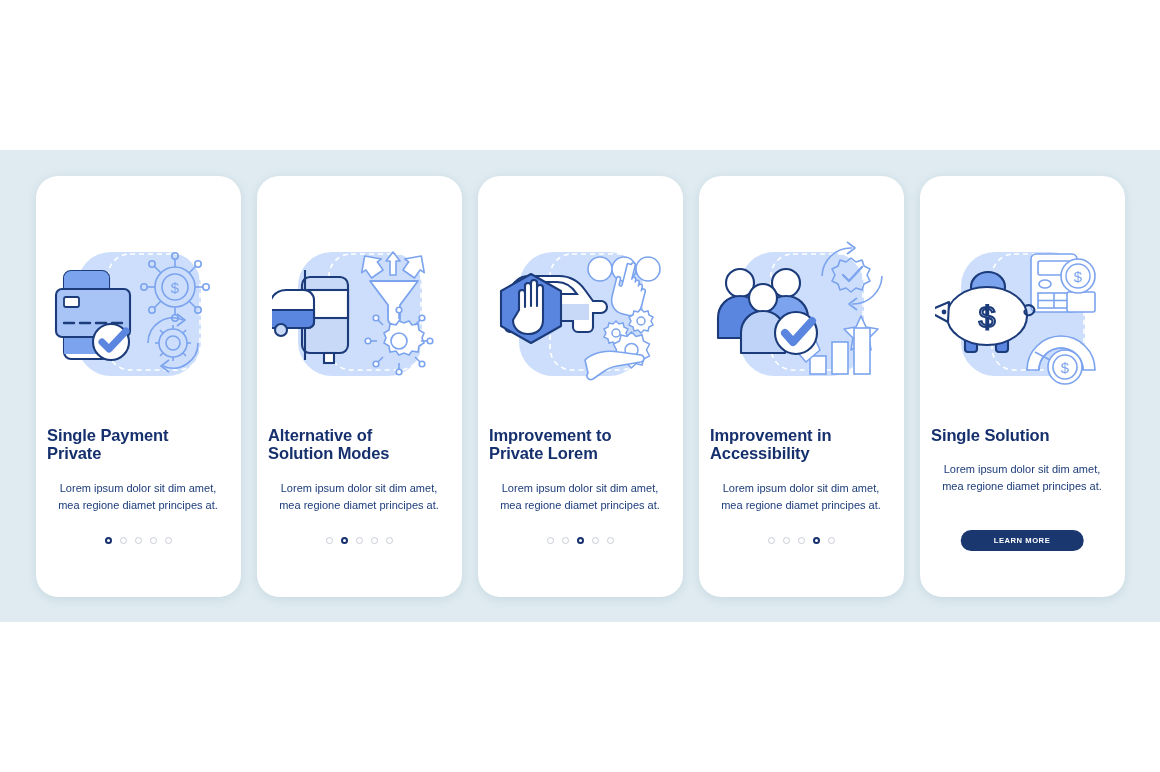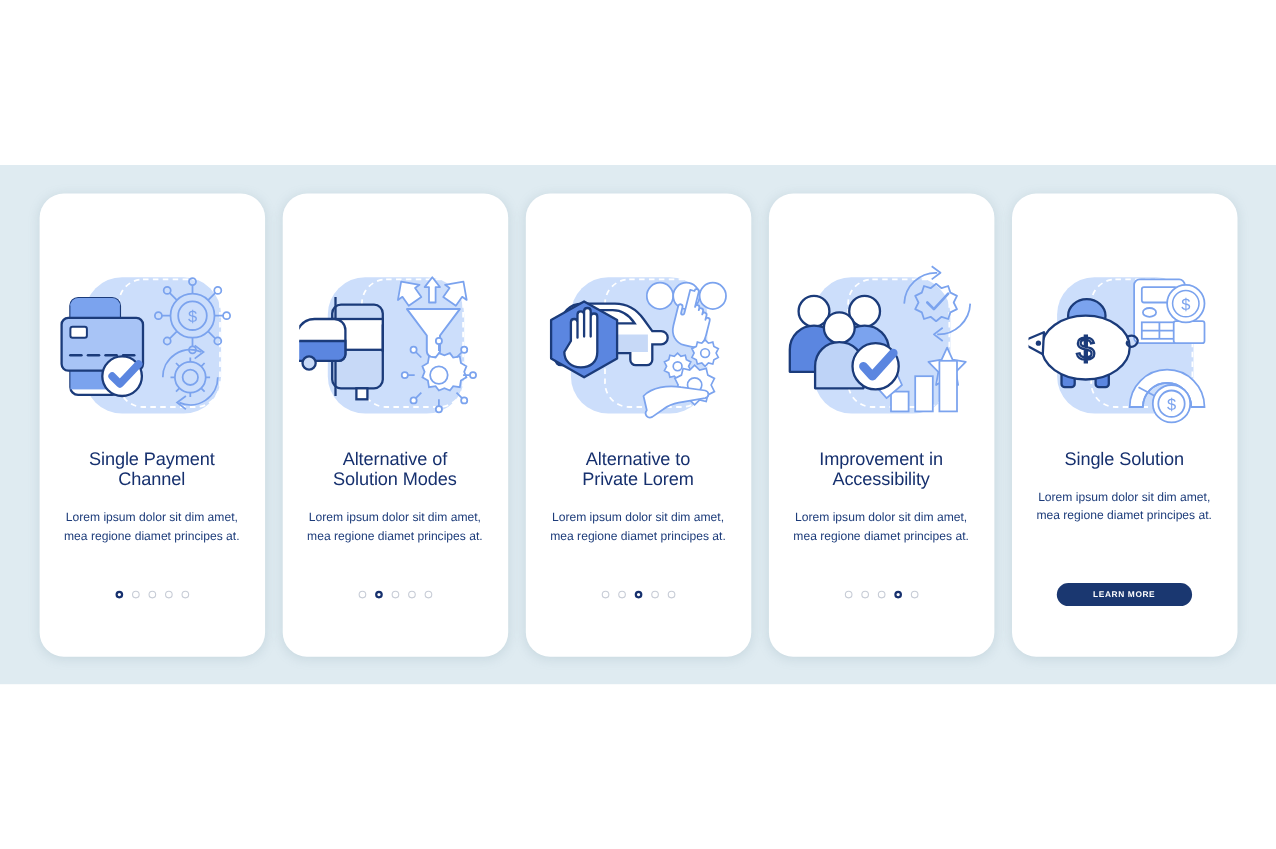--- a/index.html
+++ b/index.html
@@ -55,26 +55,25 @@
     width: 175px;
     height: 155px;
     margin-top: 52px;
     display: flex;
     align-items: center;
     justify-content: center;
   }
   .illus-wrap svg { display: block; }
 
   .card-title {
-    margin-top: 16px;
+    margin-top: 33px;
     width: 182px;
-    text-align: center;
     color: #16306e;
     font-size: 16.5px;
-    font-weight: normal;
+    font-weight: bold;
     line-height: 1.14;
     letter-spacing: -0.1px;
   }
   .card-body {
     margin-top: 17px;
     width: 166px;
     text-align: center;
     color: #1d3c7a;
     font-size: 11px;
     line-height: 1.55;
@@ -195,21 +194,21 @@
           </g>
 
           <g>
             <circle cx="60" cy="102" r="18" fill="#ffffff" stroke="#1b3b7a" stroke-width="2.1"></circle>
             <path d="M51 102 l7 7 l17 -18" fill="none" stroke="#5b86e0" stroke-width="7" stroke-linecap="round" stroke-linejoin="round"></path>
           </g>
         </svg>
       </div>
       <div class="card-title">
         <span>Single Payment</span><br>
-        <span>Channel</span>
+        <span>Private</span>
       </div>
       <div class="card-body">Lorem ipsum dolor sit dim amet, mea regione diamet principes at.</div>
       <div class="dots">
         <span class="dot active"></span>
         <span class="dot"></span>
         <span class="dot"></span>
         <span class="dot"></span>
         <span class="dot"></span>
       </div>
     </div>
@@ -317,21 +316,21 @@
             <path d="M30 42 h34 q12 0 20 12 h-58 z" fill="#ffffff" stroke="#1b3b7a" stroke-width="2.1"></path>
           </g>
 
           <g>
             <path d="M38 34 l30 17 v35 l-30 17 l-30 -17 v-35 z" fill="#5b86e0" stroke="#1b3b7a" stroke-width="2.1" stroke-linejoin="round"></path>
             <path d="M26 70 v-17 c0 -4 6 -4 6 0 v14 v-21 c0 -4 6 -4 6 0 v20 v-23 c0 -4 6 -4 6 0 v23 v-18 c0 -4 6 -4 6 0 v32 c0 9 -6 14 -15 14 c-9 0 -15 -6 -15 -14 z" fill="#ffffff" stroke="#1b3b7a" stroke-width="2.1" stroke-linejoin="round"></path>
           </g>
         </svg>
       </div>
       <div class="card-title">
-        <span>Alternative to</span><br>
+        <span>Improvement to</span><br>
         <span>Private Lorem</span>
       </div>
       <div class="card-body">Lorem ipsum dolor sit dim amet, mea regione diamet principes at.</div>
       <div class="dots">
         <span class="dot"></span>
         <span class="dot"></span>
         <span class="dot active"></span>
         <span class="dot"></span>
         <span class="dot"></span>
       </div>

